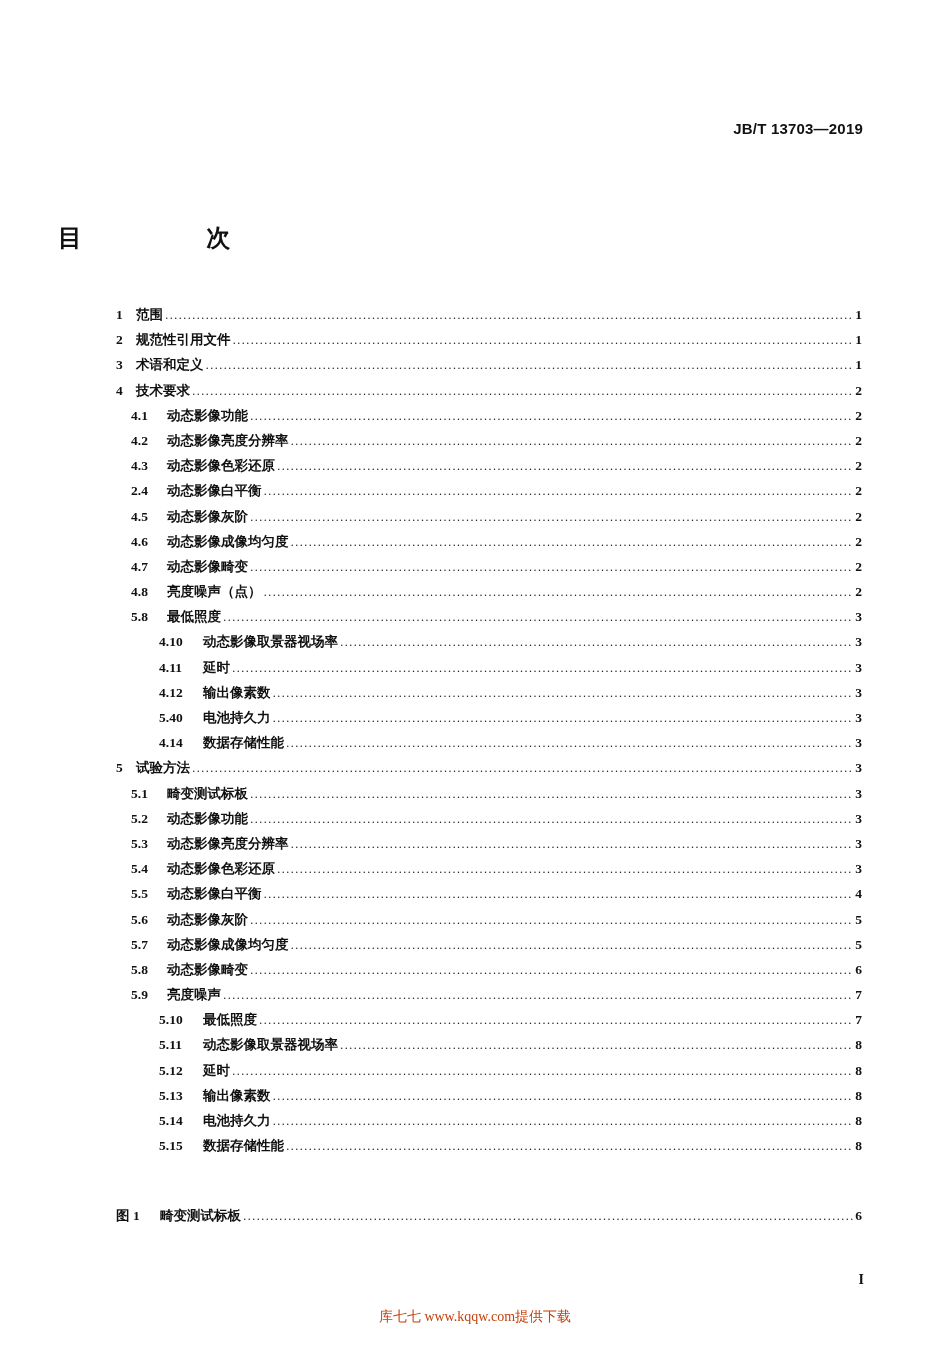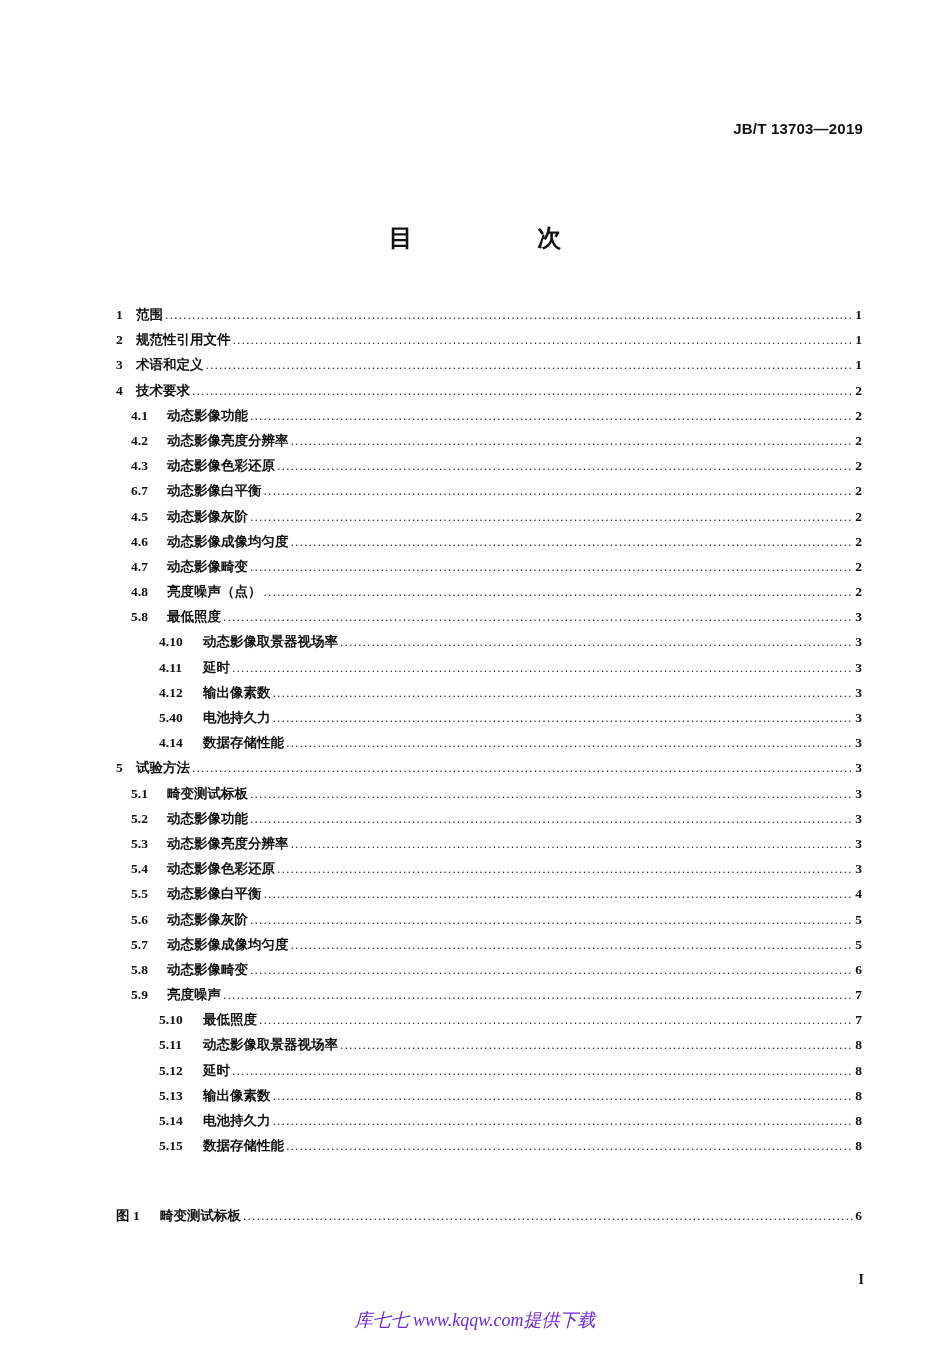--- a/index.html
+++ b/index.html
@@ -1,36 +1,36 @@
 <!DOCTYPE html>
 <html><head>
 <meta charset="utf-8">
 <style>
   html, body { margin:0; padding:0; background:#fff; }
   body { width:950px; height:1345px; position:relative; overflow:hidden;
          font-family:"DejaVu Serif","Liberation Serif",serif; color:#111; }
   .std-code { position:absolute; top:120px; right:87px; font-family:"Liberation Sans",sans-serif;
               font-weight:bold; font-size:15px; letter-spacing:0.2px; }
-  .title { position:absolute; top:222px; left:0; width:100%; text-align:center;
+  .title { position:absolute; top:222px; left:0; width:100%; text-align:left;
            font-size:24px; font-weight:bold; letter-spacing:58px; padding-left:58px; box-sizing:border-box; }
   .toc { position:absolute; left:116px; top:302px; width:746px; }
   .row { display:flex; align-items:baseline; height:25.2px; font-size:13.5px; line-height:25.2px; white-space:nowrap; }
   .row.l2 { padding-left:15px; }
   .num { display:inline-block; font-family:"Liberation Serif",serif; font-weight:bold; }
   .row.l1 .num { width:20px; }
   .row.l2 .num { width:36px; }
   .row.l2.wide .num { width:44px;margin-left:28px; }
   .label { font-weight:bold; font-size:13.5px; }
   .leader { flex:1; overflow:hidden; margin:0 2px; font-size:11px; letter-spacing:1px; color:#222; }
   .leader::before { content:"................................................................................................................................................................................................................................................................................................"; }
   .page { font-family:"Liberation Serif",serif; font-weight:bold; text-align:right; }
   .figure-row { position:absolute; left:116px; top:1203px; width:746px; }
   .page-num { position:absolute; top:1272px; right:86px; font-family:"Liberation Serif",serif; font-weight:bold; font-size:14px; }
   .footer { position:absolute; top:1308px; left:0; width:100%; text-align:center;
-            font-family:"Liberation Serif",serif; font-size:18px; color:#6d28d9;font-style:italic; }
+            font-family:"Liberation Serif",serif; font-size:14px; color:#c2410c; }
 </style>
 </head>
 <body>
 
 <div class="std-code">JB/T 13703—2019</div>
 <div class="title">目  次</div>
 
 <div class="toc" id="toc">
     <div class="row l1">
       <span class="num">1</span>
@@ -68,21 +68,21 @@
       <span class="leader"></span>
       <span class="page">2</span>
     </div>
     <div class="row l2">
       <span class="num">4.3</span>
       <span class="label">动态影像色彩还原</span>
       <span class="leader"></span>
       <span class="page">2</span>
     </div>
     <div class="row l2">
-      <span class="num">6.7</span>
+      <span class="num">2.4</span>
       <span class="label">动态影像白平衡</span>
       <span class="leader"></span>
       <span class="page">2</span>
     </div>
     <div class="row l2">
       <span class="num">4.5</span>
       <span class="label">动态影像灰阶</span>
       <span class="leader"></span>
       <span class="page">2</span>
     </div>

